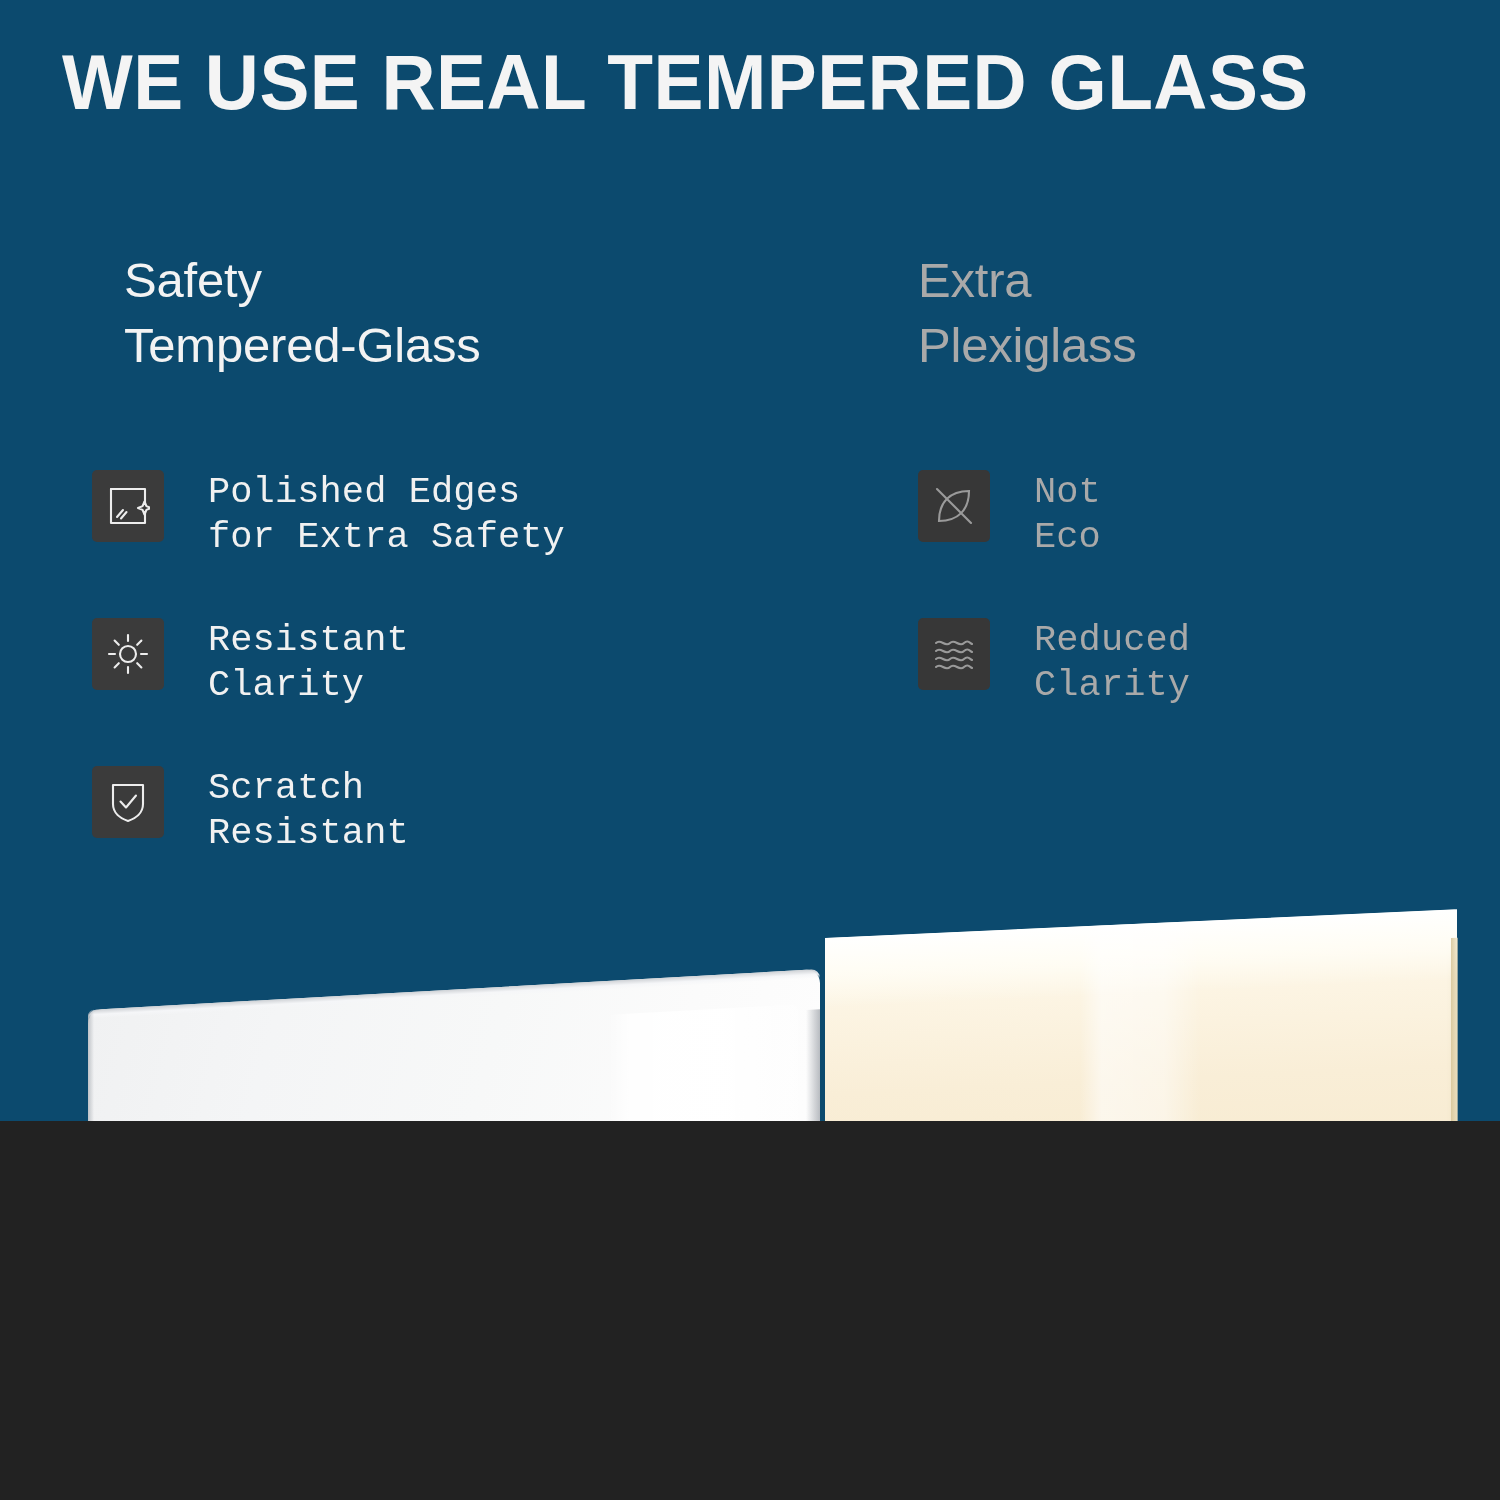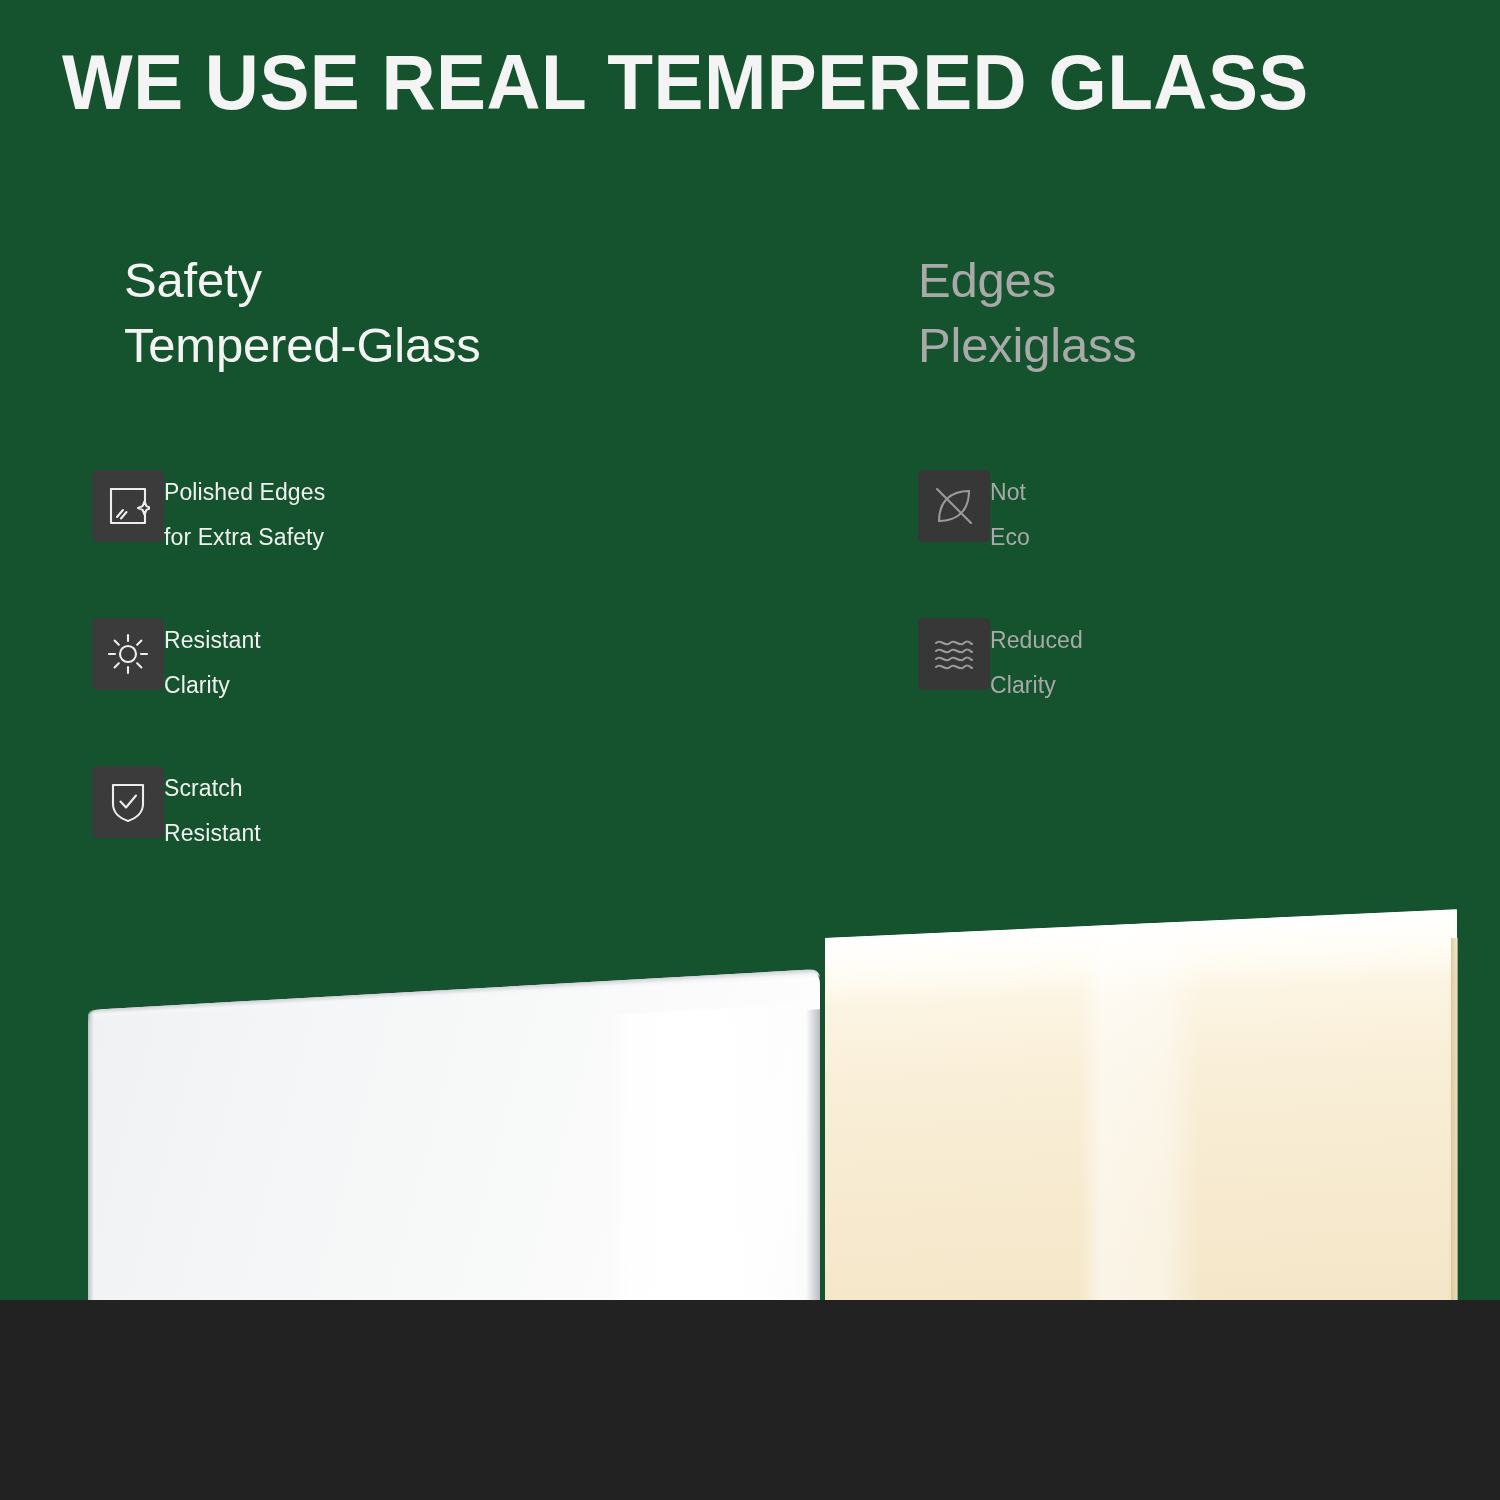--- a/index.html
+++ b/index.html
@@ -4,21 +4,21 @@
 <style>
   * { margin:0; padding:0; box-sizing:border-box; }
   html,body { width:1500px; height:1500px; }
   body {
     background:#222222;
     font-family:"Liberation Sans", sans-serif;
     overflow:hidden;
     position:relative;
   }
 
-  #stage { position:relative; width:1500px; height:1300px; overflow:hidden; background:#14532d; }
+  #stage { position:relative; width:1500px; height:1121px; overflow:hidden; background:#0c4a6e; }
 
   
   .headline {
     position:absolute;
     left:62px; top:40px;
     width:1390px;
     font-family:"Liberation Sans Narrow","Liberation Sans",sans-serif;
     font-weight:bold;
     font-size:78px;
     line-height:84px;
@@ -54,26 +54,28 @@
     width:72px; height:72px;
     border-radius:5px;
     background:#3b3b3b;
     flex:0 0 72px;
     display:flex; align-items:center; justify-content:center;
     margin-top:2px;
   }
   .col-right .icon-tile { background:#373737; }
 
   .feature-label {
-    font-size:23px;
+    margin-left:44px;
+    font-size:37px;
     line-height:45px;
     font-weight:300;
     letter-spacing:0.1px;
     white-space:pre-line;
     padding-top:2px;
+    font-family:Liberation Mono, monospace;
   }
   .col-left  .feature-label { color:#f1f1f1; }
   .col-right .feature-label { color:#a9a9a9; }
 
   .icon-tile svg { display:block; }
   .col-left  .icon-tile svg { stroke:#ededed; }
   .col-right .icon-tile svg { stroke:#9a9a9a; }
 
   
   .photo { position:absolute; left:0; top:870px; width:1500px; height:630px; overflow:hidden; }
@@ -228,21 +230,21 @@
           </svg>
         </div>
         <div class="feature-label">Scratch
 Resistant</div>
       </div>
 
     </div>
   </div>
 
   <div class="col col-right">
-    <div class="col-title">Edges
+    <div class="col-title">Extra
 Plexiglass</div>
 
     <div class="features">
 
       <div class="feature">
         <div class="icon-tile">
           <svg width="44" height="44" viewBox="0 0 44 44" fill="none" stroke-width="2.1" stroke-linecap="round">
             <path d="M7 37 C7 18 18 7 37 7 C37 26 26 37 7 37 Z"></path>
             <path d="M5 5 L39 39"></path>
           </svg>

